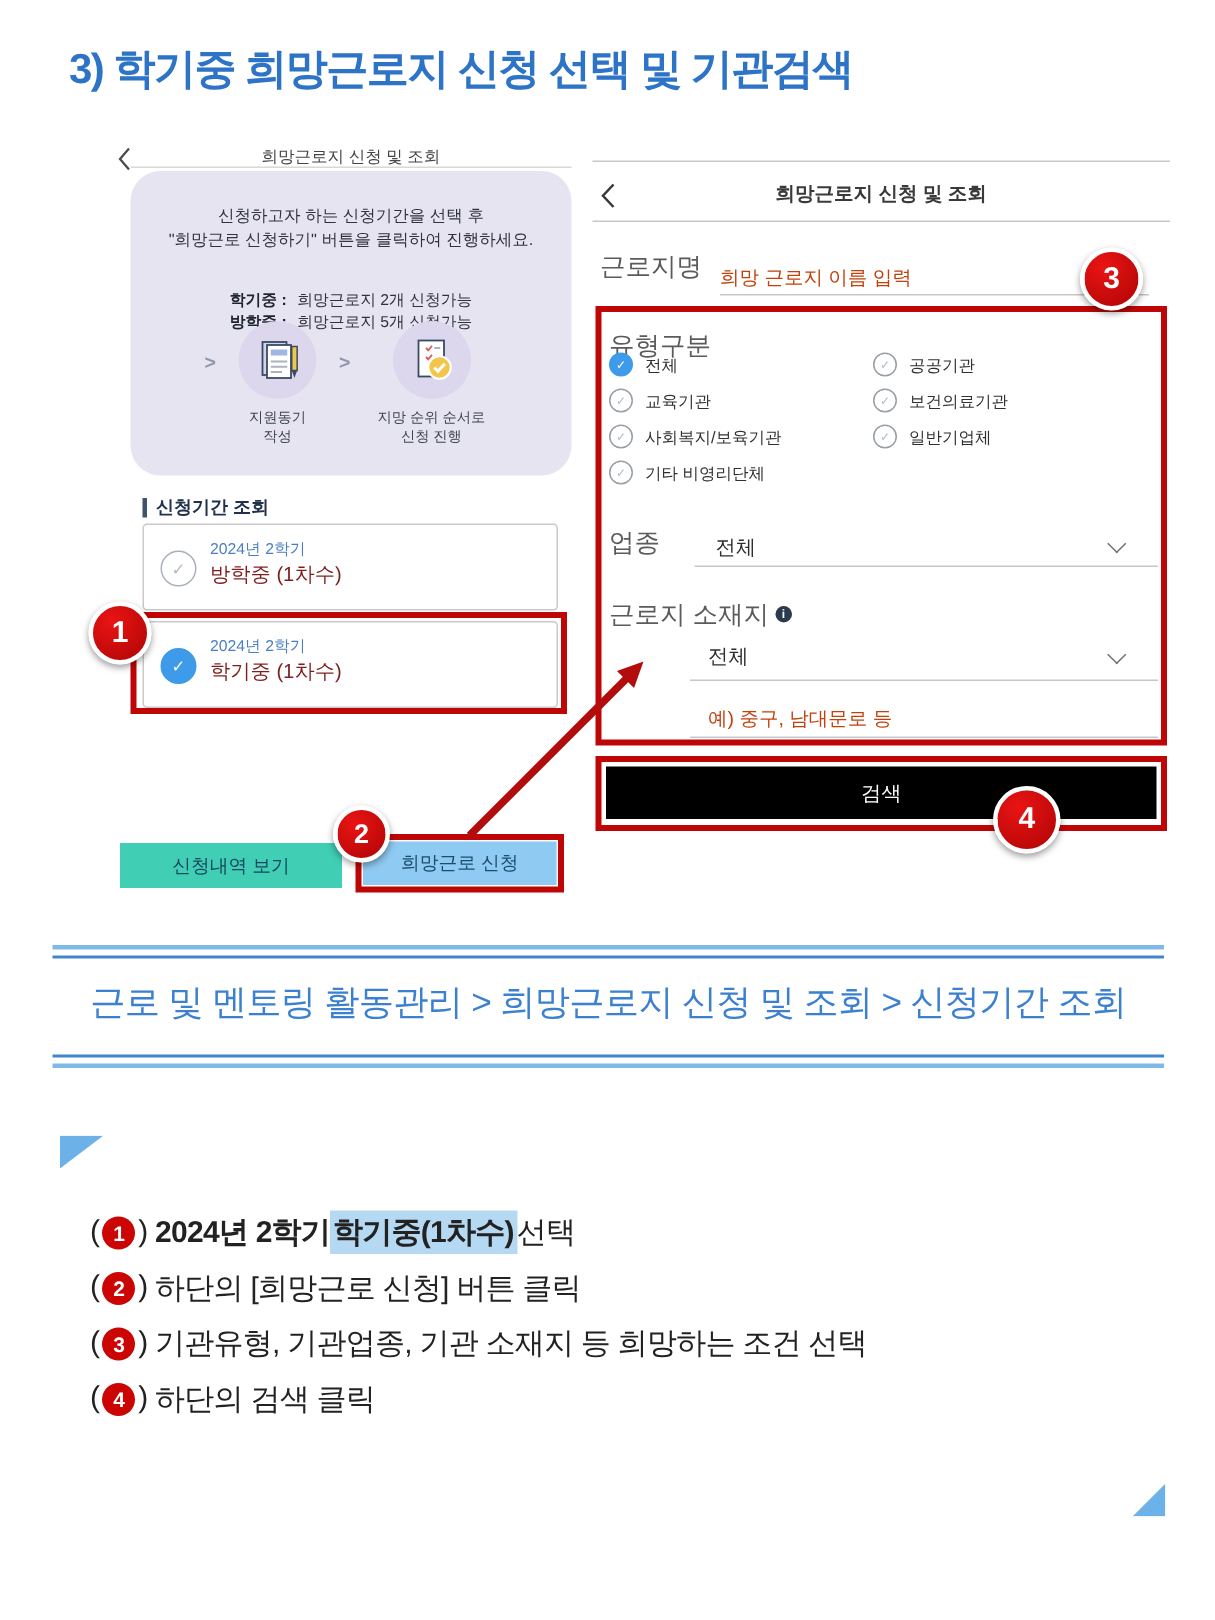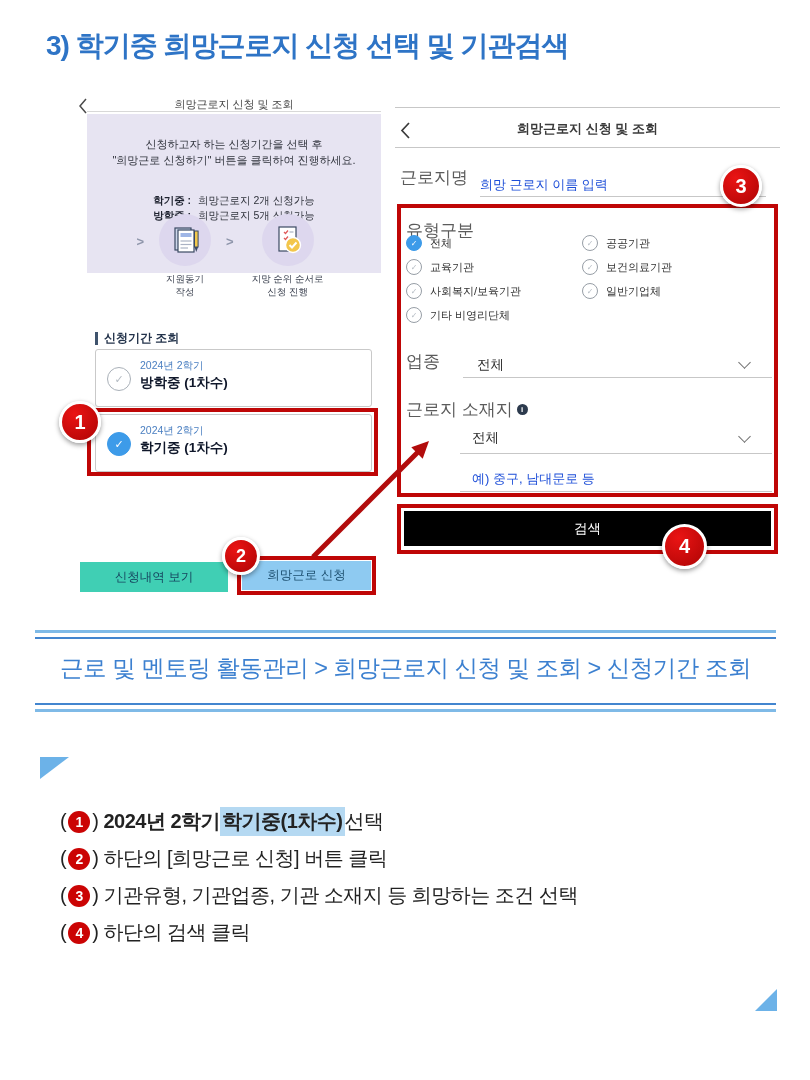--- a/index.html
+++ b/index.html
@@ -10,21 +10,21 @@
 
   
   .page-title { left:46px; top:27px; font-size:28px; font-weight:bold; color:#2e74c6; letter-spacing:-1px; }
 
   
   .hairline { background:#c7c7c7; height:1px; }
   .phone-header-title { font-weight:600; color:#3a3a3a; text-align:center; }
 
   
   .lp-header-title { left:87px; top:97px; width:294px; font-size:11px; color:#454545; text-align:center; }
-  .purple-panel { left:87px; top:114px; width:294px; height:159px; background:#e7e4f2; }
+  .purple-panel { left:87px; top:114px; width:294px; height:203px; background:#e7e4f2;border-radius:20px; }
   .intro { text-align:center; font-size:11px; color:#30333c; line-height:16px; padding-top:22px; }
   .rules { margin-top:25px; }
   .rule-row { display:flex; justify-content:center; gap:7px; font-size:10.5px; color:#30333c; line-height:15px; }
   .rule-label { font-weight:bold; color:#1f2330; }
   .steps { position:absolute; left:0; top:100px; width:100%; display:flex; justify-content:center; align-items:flex-start; gap:10px; }
   .step { display:flex; flex-direction:column; align-items:center; width:88px; }
   .step.narrow { width:62px; }
   .step-circle { width:52px; height:52px; border-radius:50%; background:#ddd7ee; display:flex; align-items:center; justify-content:center; }
   .step-sep { margin-top:20px; color:#8f96ab; font-size:13px; font-weight:bold; }
   .step-caption { margin-top:7px; font-size:9.5px; color:#3e4452; text-align:center; line-height:12.5px; white-space:nowrap; }
@@ -34,31 +34,31 @@
   .section-text { font-size:12px; font-weight:bold; color:#22324a; }
 
   .period-card { left:95px; width:277px; height:58px; background:#fff; border:1px solid #c9c9c9; border-radius:3px; }
   .pc1 { top:349px; }
   .pc2 { top:414px; }
   .radio { position:absolute; left:11px; top:17px; width:24px; height:24px; border-radius:50%; border:1.5px solid #a9b0b8; display:flex; align-items:center; justify-content:center; background:#fff; }
   .radio::after { content:"✓"; font-size:11px; color:#b3bac2; }
   .radio.checked { background:#3d9be9; border-color:#3d9be9; }
   .radio.checked::after { color:#fff; font-weight:bold; }
   .period-term { position:absolute; left:44px; top:9px; font-size:10.5px; color:#4a7fc1; }
-  .period-name { position:absolute; left:44px; top:24px; font-size:13.5px; font-weight:bold; color:#0f172a; }
+  .period-name { position:absolute; left:44px; top:24px; font-size:13.5px; font-weight:normal; color:#7f1d1d; }
 
   .teal-btn { left:80px; top:562px; width:148px; height:30px; background:#40cfb4; color:#16455f; font-size:12.5px; display:flex; align-items:center; justify-content:center; }
   .lightblue-btn { left:242px; top:561px; width:129px; height:29px; background:#8ecaf1; color:#1b4d6d; font-size:12.5px; display:flex; align-items:center; justify-content:center; }
 
   
   .rp-top-line { left:395px; top:107px; width:385px; }
   .rp-header-title { left:395px; top:120px; width:385px; font-size:13px; }
   .rp-header-line { left:395px; top:147px; width:385px; }
   .field-label { font-size:17px; color:#5b5b5b; }
-  .placeholder { color:#1d4ed8; font-size:13px; }
+  .placeholder { color:#c2410c; font-size:13px; }
   .value-text { color:#2e2e2e; font-size:13.5px; }
   .underline { background:#c7c7c7; height:1px; }
   .chevron-down-icon { width:9px; height:9px; border-right:1.6px solid #6f6f6f; border-bottom:1.6px solid #6f6f6f; transform:rotate(45deg); display:inline-block; }
   .info-icon { display:inline-flex; width:11px; height:11px; border-radius:50%; background:#2c3a4d; color:#fff; font-size:8px; align-items:center; justify-content:center; margin-left:4px; font-weight:bold; }
   .info-icon::after { content:"i"; }
 
   .cb-grid { left:406px; top:235px; width:362px; display:grid; grid-template-columns:176px 1fr; row-gap:8px; }
   .cb-item { display:flex; align-items:center; gap:8px; height:16px; }
   .cb-circle { width:16px; height:16px; min-width:16px; border-radius:50%; border:1.3px solid #979ea6; display:flex; align-items:center; justify-content:center; background:#fff; }
   .cb-circle::after { content:"✓"; font-size:8px; color:#b3bac2; }

